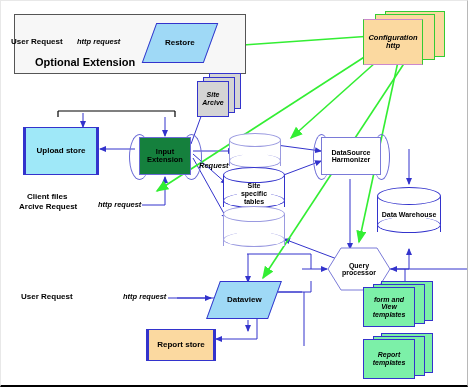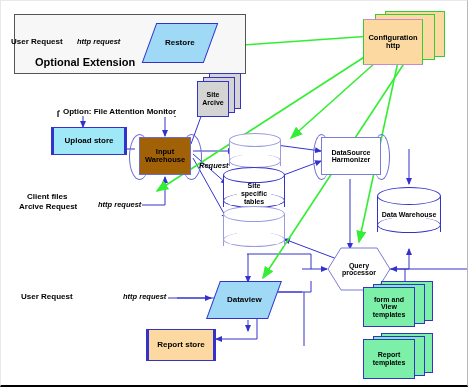--- a/index.html
+++ b/index.html
@@ -71,21 +71,21 @@
   .dbbox{
     background:#9fe8f8;
     border:1px solid #3333cc;
     box-shadow:inset 3px 0 0 -1px #3333cc, inset -3px 0 0 -1px #3333cc;
     z-index:4;
   }
   .dbbox.peach{background:#fbd9a0;text-align:center;}
 
   
   .proc{
-    background:#a16207;
+    background:#15803d;
     border:1px solid #6b6bd6;
     z-index:4;
   }
   .proc-bracket{
     position:absolute;
     border:1px solid #6b6bd6;
     border-radius:50%;
     background:transparent;
     z-index:3;
   }
@@ -108,21 +108,21 @@
   
   .stack{position:absolute;z-index:4;}
   .stack .sheet{
     position:absolute;
     box-sizing:border-box;
   }
   .stack .face{
     position:absolute;
     box-sizing:border-box;
     display:flex;align-items:center;justify-content:center;
-    text-align:center;font-weight:bold;line-height:1.08;
+    text-align:center;font-weight:bold;line-height:1.08;font-style:italic;
   }
 
   
   .cyl{position:absolute;z-index:4;}
   .cyl .body{
     position:absolute;left:0;right:0;
     background:#ffffff;
     border-left:1px solid #3333cc;
     border-right:1px solid #3333cc;
   }
@@ -238,29 +238,29 @@
 
   <div class="stack" style="left:196px;top:72px;width:44px;height:48px;">
     <div class="sheet" style="left:12px;top:0;width:32px;height:36px;background:#d4d4d4;border:1px solid #3333cc;"></div>
     <div class="sheet" style="left:6px;top:4px;width:32px;height:36px;background:#d4d4d4;border:1px solid #3333cc;"></div>
     <div class="face" style="left:0;top:8px;width:32px;height:36px;background:#d4d4d4;border:1px solid #3333cc;font-size:7px;flex-direction:column;">
       <span>Site</span>
       <span>Arcive</span>
     </div>
   </div>
 
-  <div class="node dbbox" style="left:22px;top:126px;width:76px;height:28px;font-size:8px;margin-left:28px;">
+  <div class="node dbbox" style="left:22px;top:126px;width:76px;height:48px;font-size:8px;">
     <span>Upload store</span>
   </div>
 
   <div class="proc-bracket" style="left:128px;top:133px;width:20px;height:44px;border-right:none;"></div>
   <div class="proc-bracket" style="left:180px;top:133px;width:20px;height:44px;border-left:none;"></div>
   <div class="node proc" style="left:138px;top:136px;width:52px;height:38px;font-size:7.5px;flex-direction:column;">
     <span>Input</span>
-    <span>Warehouse</span>
+    <span>Extension</span>
   </div>
 
   <div class="cyl light" style="left:228px;top:132px;width:52px;height:40px;">
     <div class="body" style="top:7px;height:26px;"></div>
     <div class="bot" style="top:21px;height:14px;border-top:none;"></div>
     <div class="top" style="top:0;height:14px;"></div>
   </div>
 
   <div class="cyl" style="left:222px;top:166px;width:62px;height:48px;">
     <div class="body" style="top:8px;height:32px;"></div>
@@ -337,21 +337,20 @@
     <div class="sheet" style="left:10px;top:3px;width:52px;height:40px;background:#7cf0a8;border:1px solid #3333cc;"></div>
     <div class="face" style="left:0;top:6px;width:52px;height:40px;background:#7cf0a8;border:1px solid #3333cc;font-size:7px;flex-direction:column;">
       <span>Report</span>
       <span>templates</span>
     </div>
   </div>
 
   <div class="lbl" style="left:10px;top:36px;font-size:8px;">User Request</div>
   <div class="lbl italic" style="left:76px;top:36px;font-size:7.5px;">http request</div>
 
-  <div class="lbl" style="left:59px;top:106px;font-size:8px;background:#ffffff;padding:0 3px;">Option: File Attention Monitor</div>
 
   <div class="lbl" style="left:26px;top:191px;font-size:8px;">Client files</div>
   <div class="lbl" style="left:18px;top:201px;font-size:8px;">Arcive Request</div>
   <div class="lbl italic" style="left:96px;top:199px;font-size:7.5px;background:#ffffff;padding:0 1px;">http request</div>
 
   <div class="lbl italic" style="left:198px;top:160px;font-size:7.5px;">Request</div>
 
   <div class="lbl" style="left:20px;top:291px;font-size:8px;">User Request</div>
   <div class="lbl italic" style="left:120px;top:291px;font-size:7.5px;background:#ffffff;padding:0 2px;">http request</div>
 

